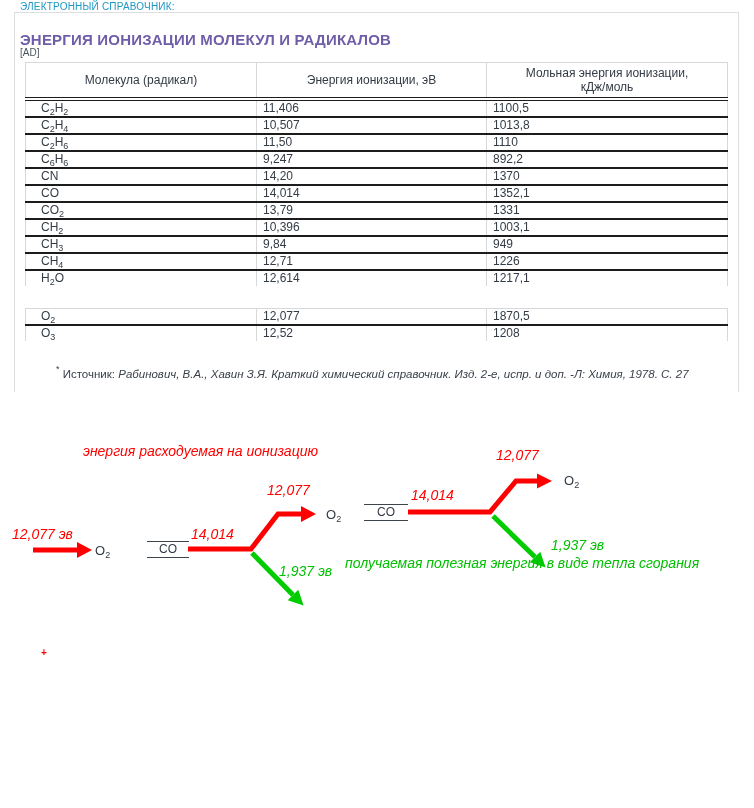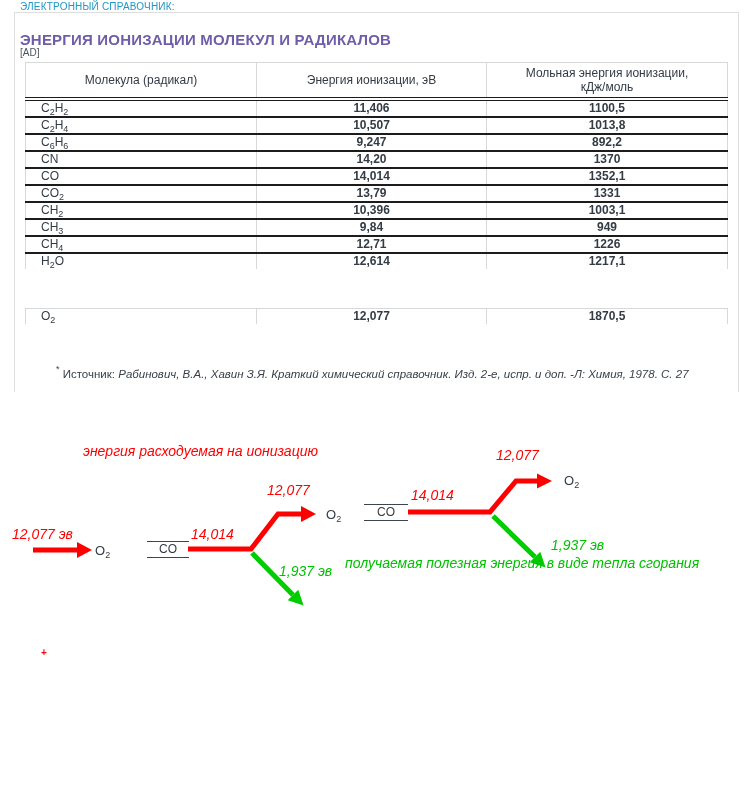--- a/index.html
+++ b/index.html
@@ -22,21 +22,21 @@
   table.ref col:nth-child(1){width:231px;}
   table.ref col:nth-child(2){width:230px;}
   table.ref col:nth-child(3){width:241px;}
   table.ref th{font-size:12px;font-weight:normal;text-align:center;vertical-align:middle;
                padding:3px 6px;line-height:14px;white-space:pre-line;
                border-bottom:4px double #1c1c1c;border-left:1px solid #d6d8da;margin-top:44px;}
   table.ref th:first-child{border-left:none;}
   table.ref td{font-size:12px;height:15px;padding:0 6px;line-height:15px;
                border-bottom:2px solid #1c1c1c;border-left:1px solid #d6d8da;}
   table.ref td:first-child{border-left:none;text-align:left;padding-left:15px;}
-  table.ref td.num{text-align:center;font-weight:bold;}
+  table.ref td.num{}
   table.ref tr:last-child td{border-bottom:none;}
   sub{font-size:9px;vertical-align:-3px;line-height:0;}
   
   #footnote{position:absolute;left:56px;top:364px;font-size:11.5px;color:#39414b;}
   #footnote .mark{font-size:9px;vertical-align:6px;}
   #footnote .cite{font-style:italic;}
   
   #diagram{position:absolute;left:0;top:0;width:754px;height:692px;}
   #diagram svg{position:absolute;left:0;top:430px;}
   .dlabel{position:absolute;white-space:nowrap;}
@@ -77,20 +77,25 @@
           <td>C<sub>2</sub>H<sub>2</sub></td>
           <td class="num">11,406</td>
           <td class="num">1100,5</td>
         </tr>
         <tr>
           <td>C<sub>2</sub>H<sub>4</sub></td>
           <td class="num">10,507</td>
           <td class="num">1013,8</td>
         </tr>
         <tr>
+          <td>C<sub>2</sub>H<sub>6</sub></td>
+          <td class="num">11,50</td>
+          <td class="num">1110</td>
+        </tr>
+        <tr>
           <td>C<sub>6</sub>H<sub>6</sub></td>
           <td class="num">9,247</td>
           <td class="num">892,2</td>
         </tr>
         <tr>
           <td>CN</td>
           <td class="num">14,20</td>
           <td class="num">1370</td>
         </tr>
         <tr>
@@ -130,20 +135,25 @@
     <colgroup>
         <col>
         <col>
         <col>
       </colgroup>
     <tbody>
         <tr>
           <td>O<sub>2</sub></td>
           <td class="num">12,077</td>
           <td class="num">1870,5</td>
+        </tr>
+        <tr>
+          <td>O<sub>3</sub></td>
+          <td class="num">12,52</td>
+          <td class="num">1208</td>
         </tr>
       </tbody>
   </table>
 
   <div id="footnote">
     <span class="mark">*</span>
     <span>Источник:</span>
     <span class="cite">Рабинович, В.А., Хавин З.Я. Краткий химический справочник. Изд. 2-е, испр. и доп. -Л: Химия, 1978. С. 27</span>
   </div>
 

